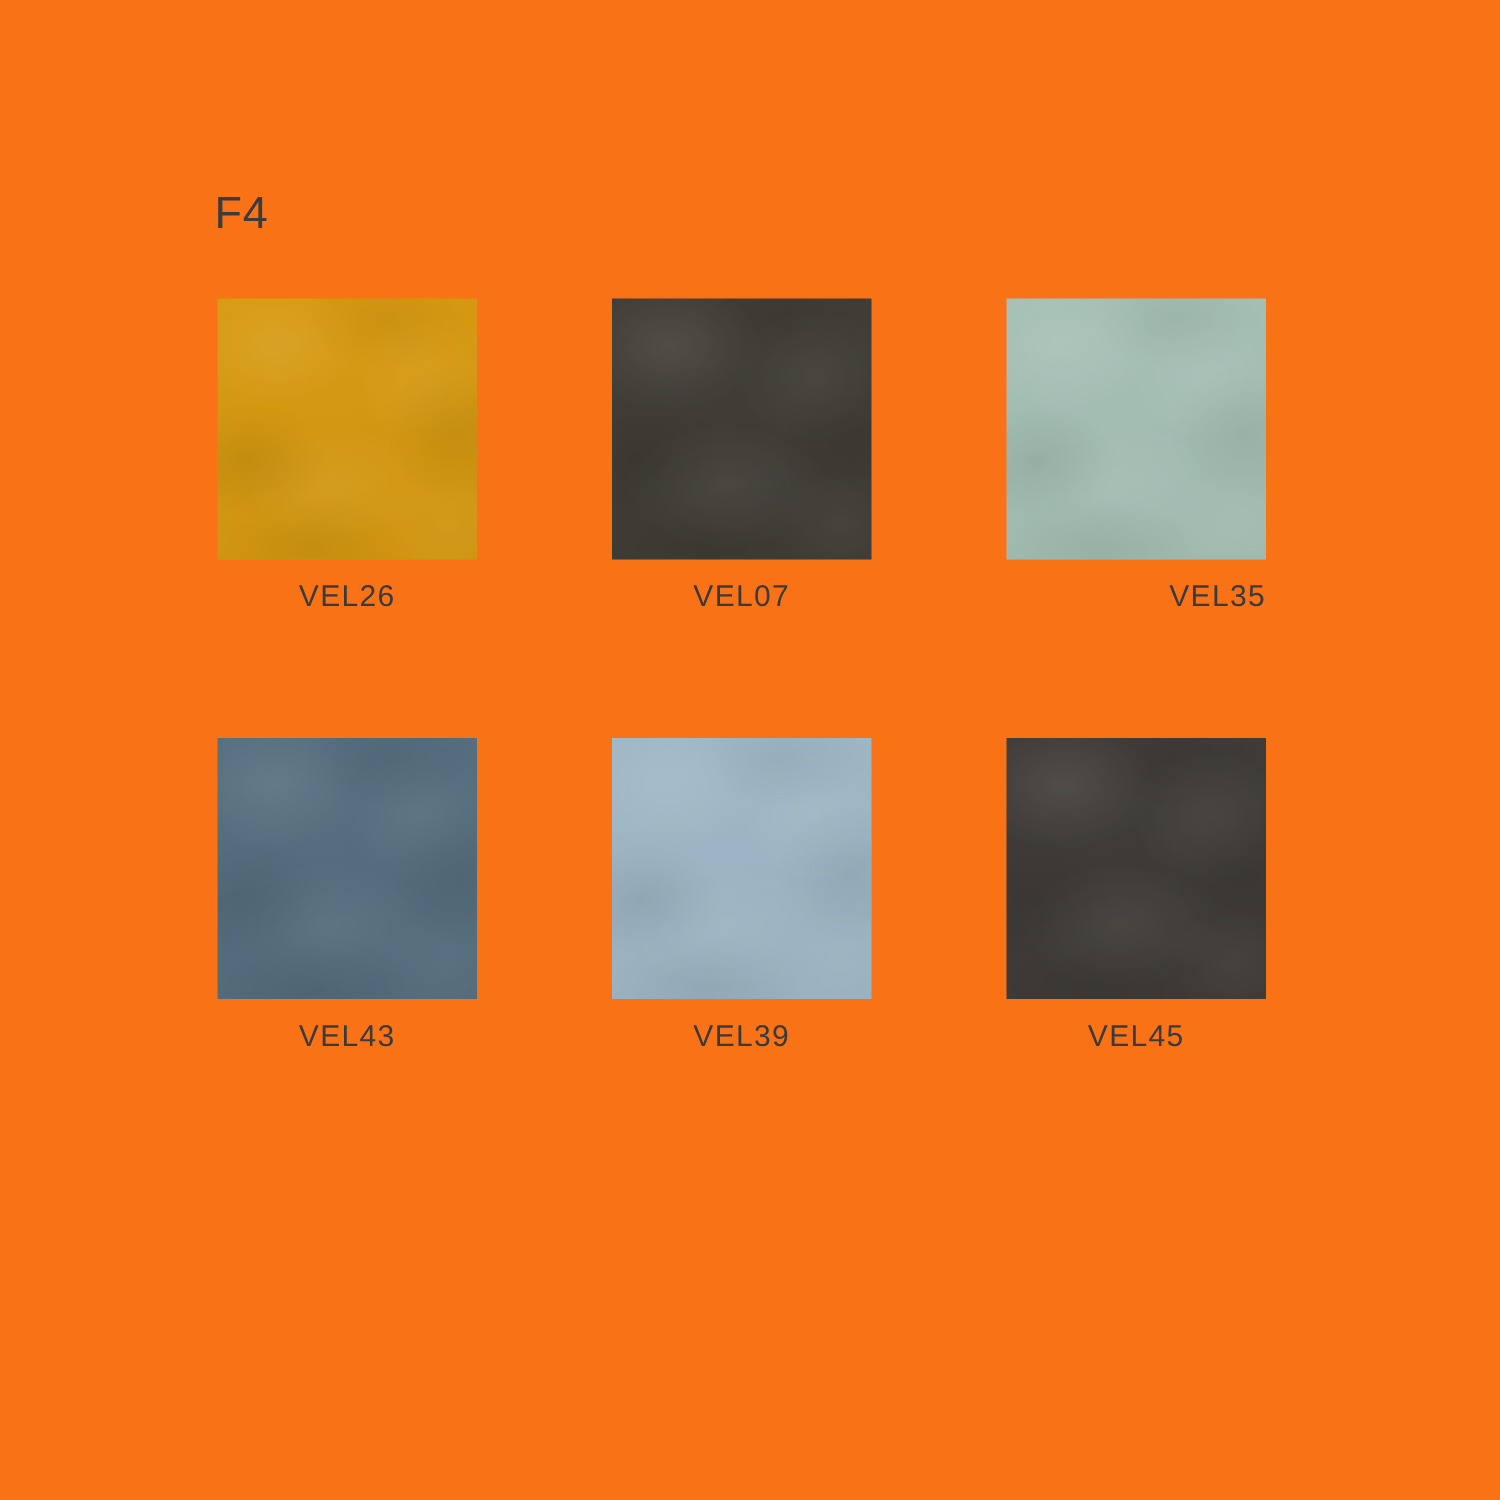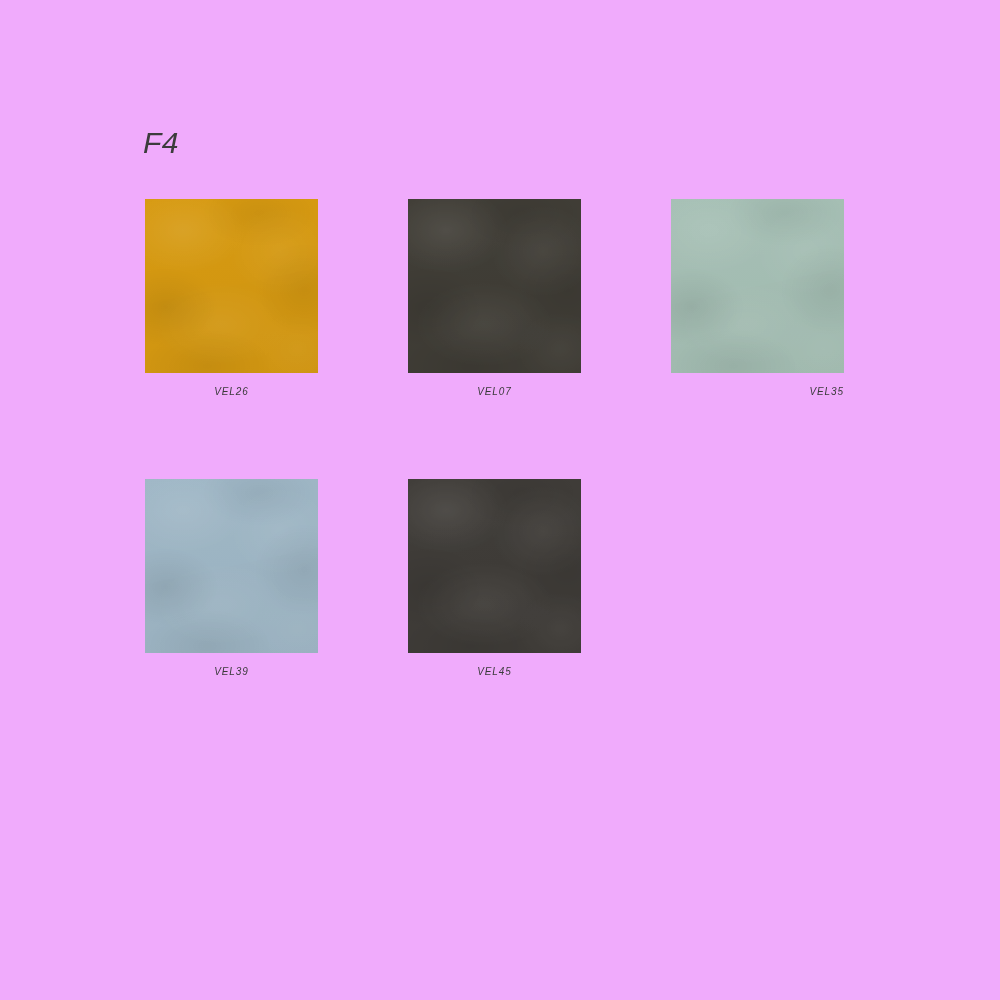--- a/index.html
+++ b/index.html
@@ -83,32 +83,32 @@
       radial-gradient(ellipse 44% 40% at 92% 52%, rgba(0,0,0,0.06), rgba(0,0,0,0) 66%),
       radial-gradient(ellipse 56% 32% at 36% 96%, rgba(0,0,0,0.055), rgba(0,0,0,0) 66%),
       linear-gradient(168deg, rgba(255,255,255,0.03) 0%, rgba(0,0,0,0.035) 100%);
     mix-blend-mode: multiply;
     pointer-events: none;
   }
 
   .swatch-label {
     margin-top: 12px;
     text-align: center;
-    font-size: 10px;
+    font-size: 20px;
     font-weight: 400;
     letter-spacing: 0.9px;
     color: #3a3a3a;
     line-height: 1.35;
     white-space: nowrap;
   }
 </style>
 </head>
 <body>
 
-<div id="page" style="background: #f0abfc; font-style: italic;">
+<div id="page" style="background: #f97316;">
 
   <h1 id="page-title">F4</h1>
 
   <div id="swatch-grid">
 
     <div class="swatch-cell">
       <div class="swatch-chip" style="background-color: rgb(215, 154, 17);"></div>
       <div class="swatch-label" style="color: rgb(58, 58, 58);">VEL26</div>
     </div>
 
@@ -117,20 +117,24 @@
       <div class="swatch-chip" style="background-color: rgb(64, 61, 54);"></div>
       <div class="swatch-label" style="color: rgb(58, 58, 58);">VEL07</div>
     </div>
 
     <div class="swatch-cell">
       <div class="swatch-chip" style="background-color: rgb(166, 192, 181);"></div>
       <div class="swatch-label" style="color: rgb(58, 58, 58); text-align: right;">VEL35</div>
     </div>
 
 
+    <div class="swatch-cell">
+      <div class="swatch-chip" style="background-color: rgb(86, 110, 126);"></div>
+      <div class="swatch-label" style="color: rgb(58, 58, 58);">VEL43</div>
+    </div>
 
     <div class="swatch-cell">
       <div class="swatch-chip" style="background-color: rgb(159, 183, 198);"></div>
       <div class="swatch-label" style="color: rgb(58, 58, 58);">VEL39</div>
     </div>
 
 
     <div class="swatch-cell">
       <div class="swatch-chip" style="background-color: rgb(63, 60, 56);"></div>
       <div class="swatch-label" style="color: rgb(58, 58, 58);">VEL45</div>

